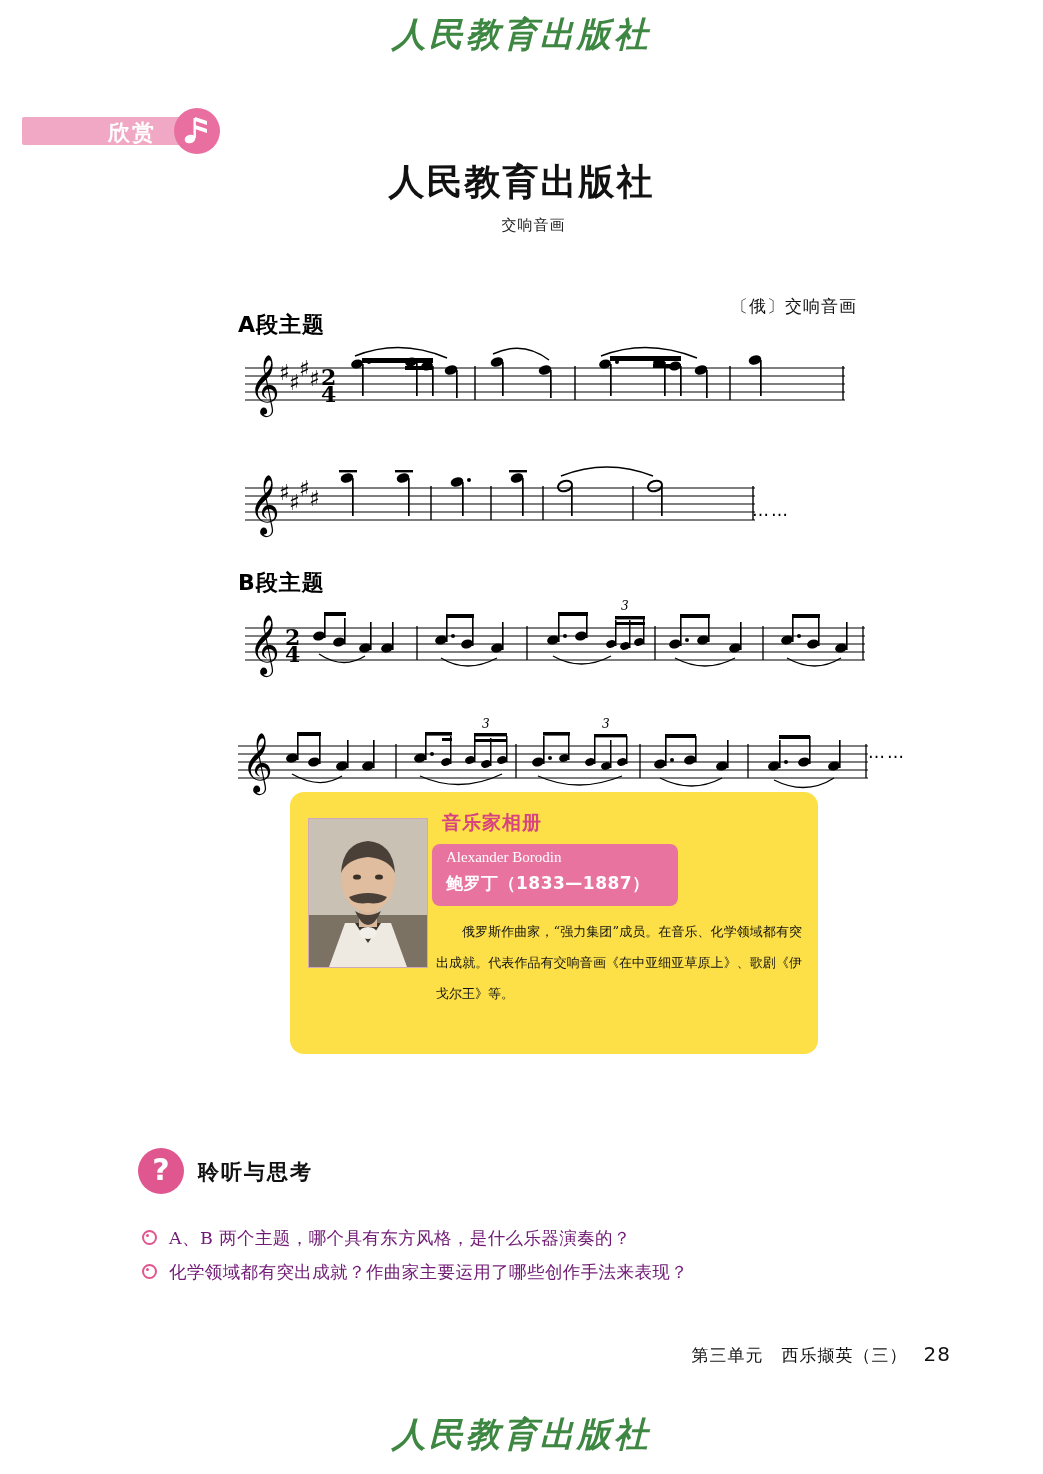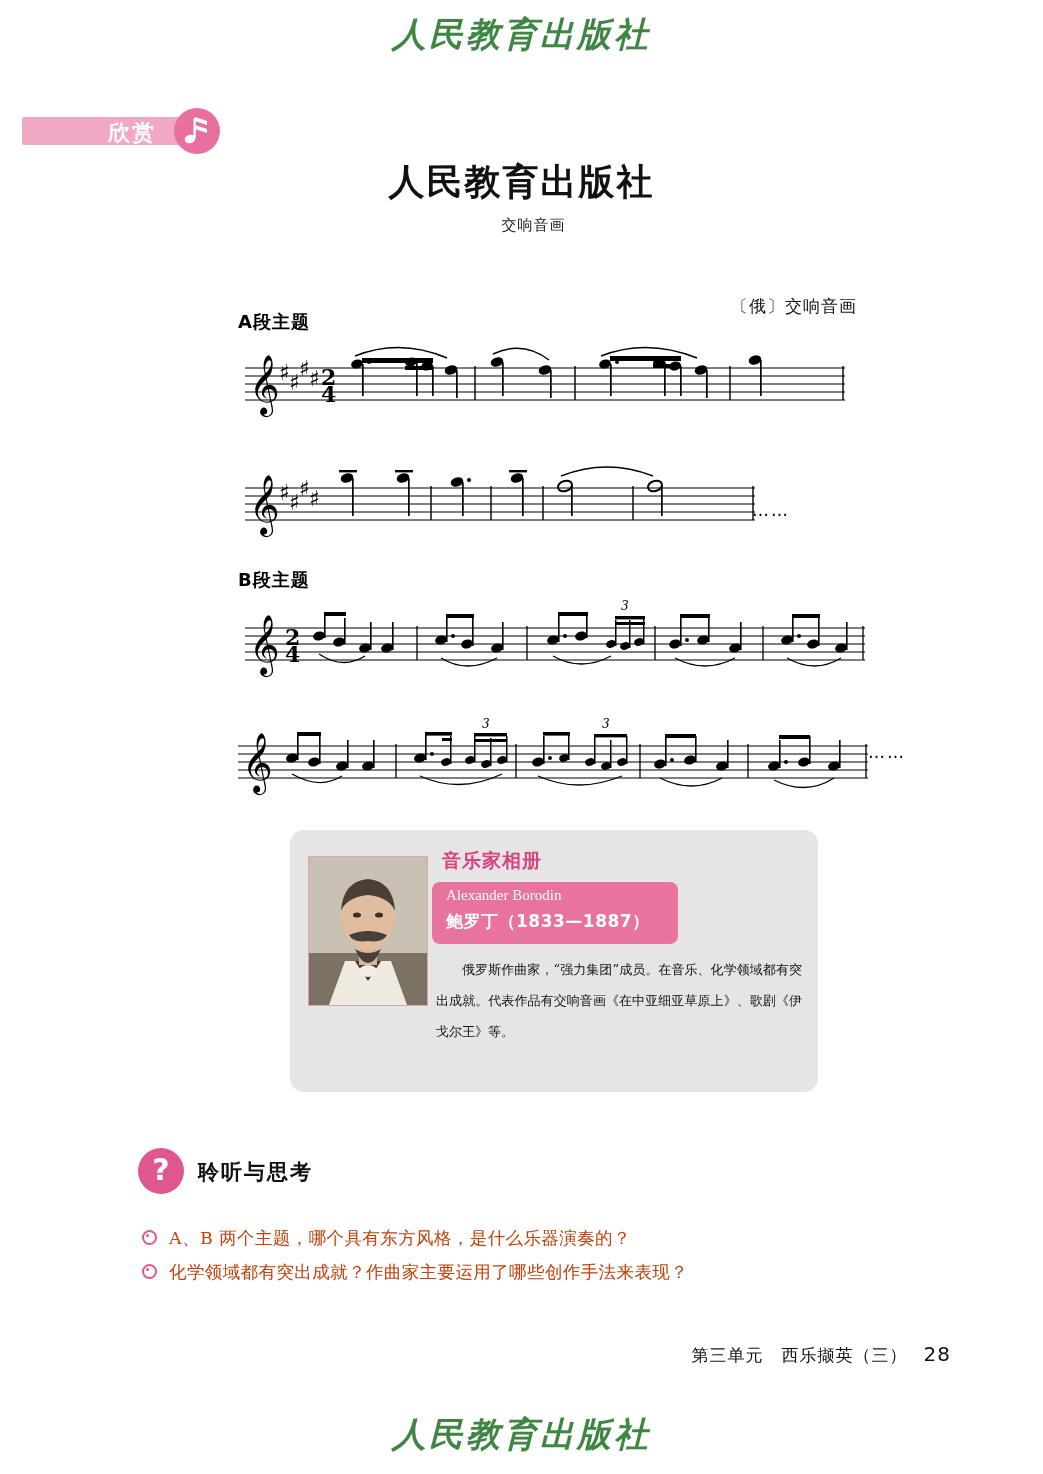--- a/index.html
+++ b/index.html
@@ -100,45 +100,45 @@
     font-family: "DejaVu Serif", serif;
     font-size: 17px;
     color: #111;
     letter-spacing: 1px;
   }
 
   
   .score-label {
     position: absolute;
     font-family: "DejaVu Sans", sans-serif;
-    font-size: 18px;
+    font-size: 22px;
     font-weight: bold;
     color: #000;
     letter-spacing: 1px;
   }
   .label-a { left: 238px; top: 310px; }
   .label-b { left: 238px; top: 568px; }
 
   .staff-wrap { position: absolute; }
   .dots-ellipsis {
     position: absolute;
     font-family: "DejaVu Sans", sans-serif;
     font-size: 17px;
     letter-spacing: 2px;
     color: #000;
   }
 
   
   .musician-card {
     position: absolute;
     left: 290px;
-    top: 830px;
+    top: 792px;
     width: 528px;
     height: 262px;
-    background: #e5e5e5;
+    background: #fde047;
     border-radius: 14px;
   }
   .portrait {
     position: absolute;
     left: 18px;
     top: 26px;
     width: 118px;
     height: 148px;
     border: 1px solid #cfa9b9;
     background: linear-gradient(#d9d2c8, #b9b0a4);
@@ -219,21 +219,21 @@
     font-size: 21px;
     font-weight: bold;
     color: #111;
     letter-spacing: 2px;
   }
   .q-item {
     position: absolute;
     left: 142px;
     font-family: "DejaVu Serif", serif;
     font-size: 17.5px;
-    color: #c2410c;
+    color: #701a75;
     letter-spacing: 0.4px;
   }
   .q1 { top: 1226px; }
   .q2 { top: 1260px; }
   .bullet {
     display: inline-block;
     width: 11px; height: 11px;
     border: 2px solid #e0568f;
     border-radius: 50%;
     margin-right: 12px;

